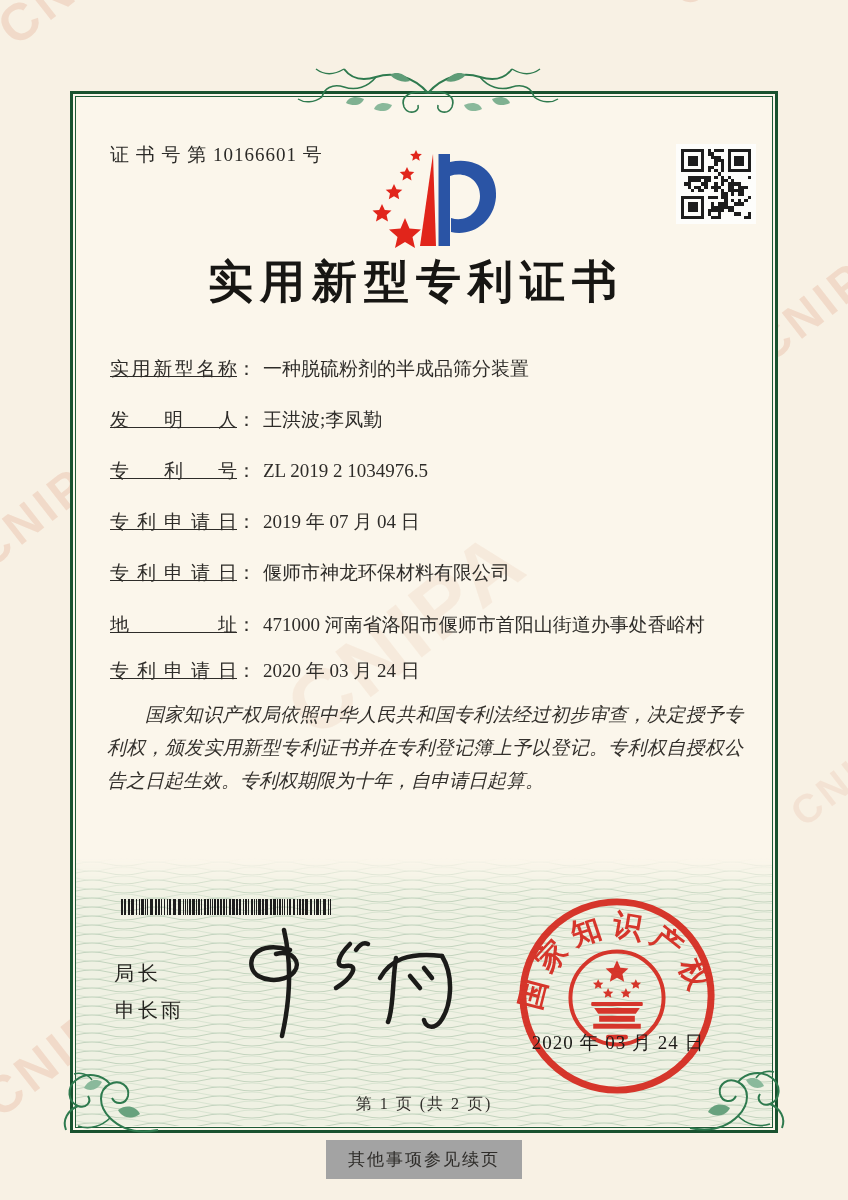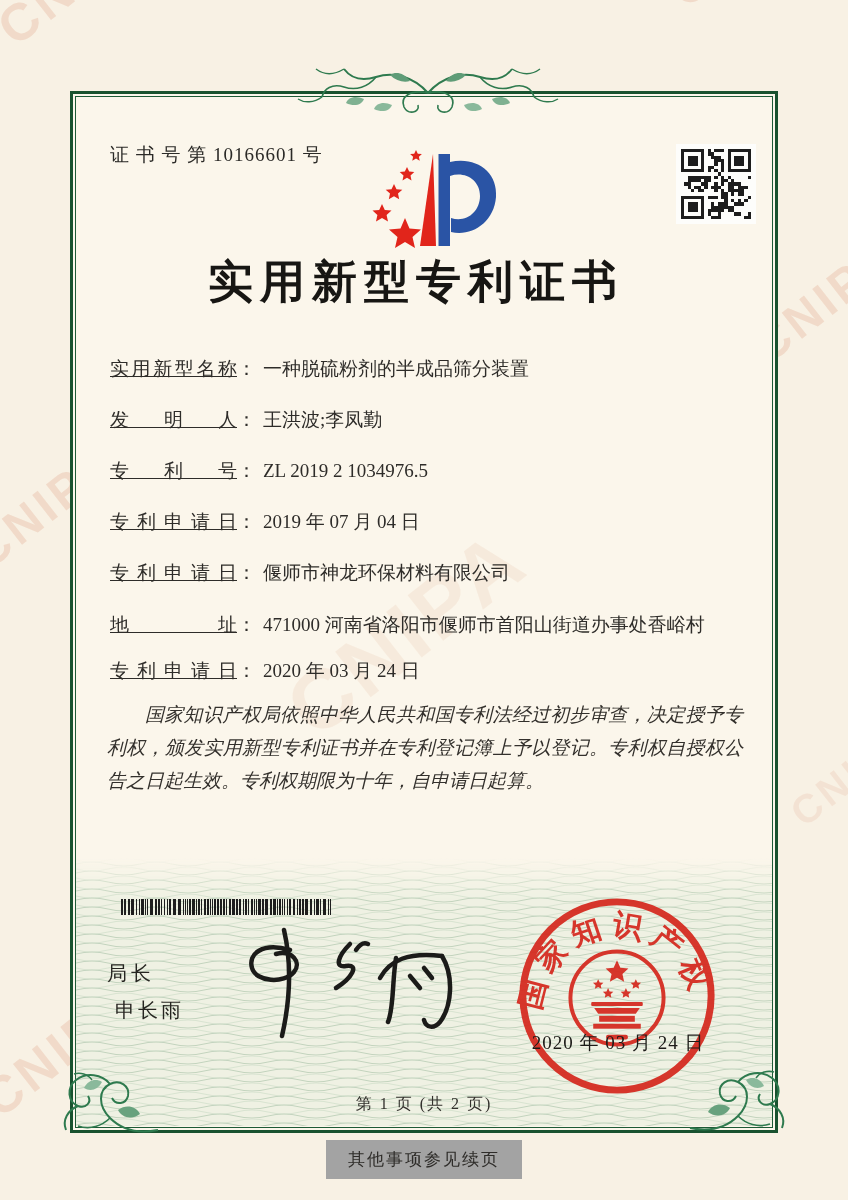--- a/index.html
+++ b/index.html
@@ -41,21 +41,21 @@
   .lbl{display:inline-block;width:127px;text-align:justify;text-align-last:justify;vertical-align:top;text-decoration:underline;}
   .colon{margin-right:7px;}
   .grant2{position:absolute;left:332px;top:0;}
   .paras{
     position:absolute;left:106px;top:697px;width:638px;z-index:5;
     font-size:19px;line-height:33px;text-align:justify;color:#33302c;
   }
   .paras p{margin:1px;text-indent:2em;font-style:italic;}
   .barcode{position:absolute;left:121px;top:899px;height:16px;display:flex;align-items:stretch;z-index:5;}
   .barcode span{display:block;background:#1e1e1e;height:16px;}
-  .signer-title{position:absolute;left:107px;top:960px;font-size:20px;letter-spacing:4px;z-index:5;color:#262521;}
+  .signer-title{position:absolute;left:114px;top:960px;font-size:20px;letter-spacing:4px;z-index:5;color:#262521;}
   .signer-name{position:absolute;left:115px;top:997px;font-size:20px;letter-spacing:3px;z-index:5;color:#262521;}
   .signature{position:absolute;left:232px;top:920px;z-index:5;}
   .seal{position:absolute;left:508px;top:887px;z-index:6;opacity:.93;}
   .seal-date{
     position:absolute;left:518px;top:1030px;width:200px;text-align:center;
     font-size:19px;letter-spacing:1px;color:#1c1b18;z-index:7;
   }
   .page-num{position:absolute;left:0;right:0;top:1094px;text-align:center;font-size:16px;letter-spacing:2px;z-index:5;color:#33312d;}
   .note{
     position:absolute;left:50%;transform:translateX(-50%);top:1140px;

